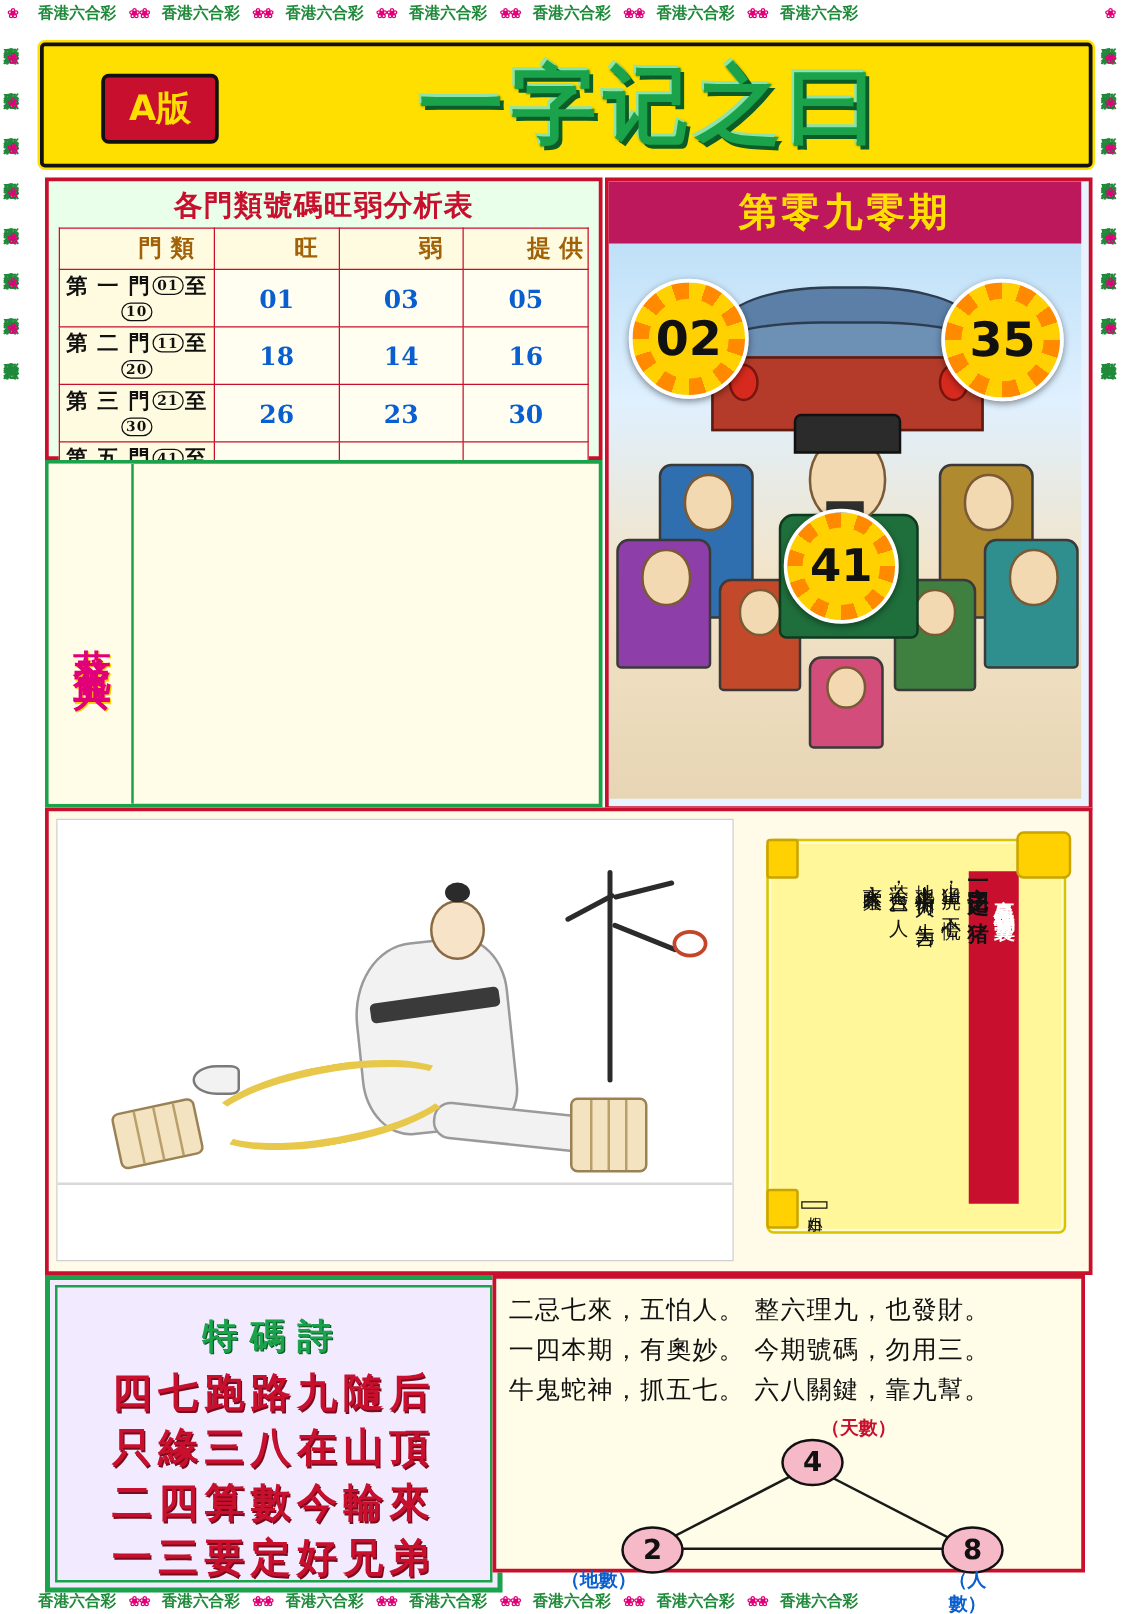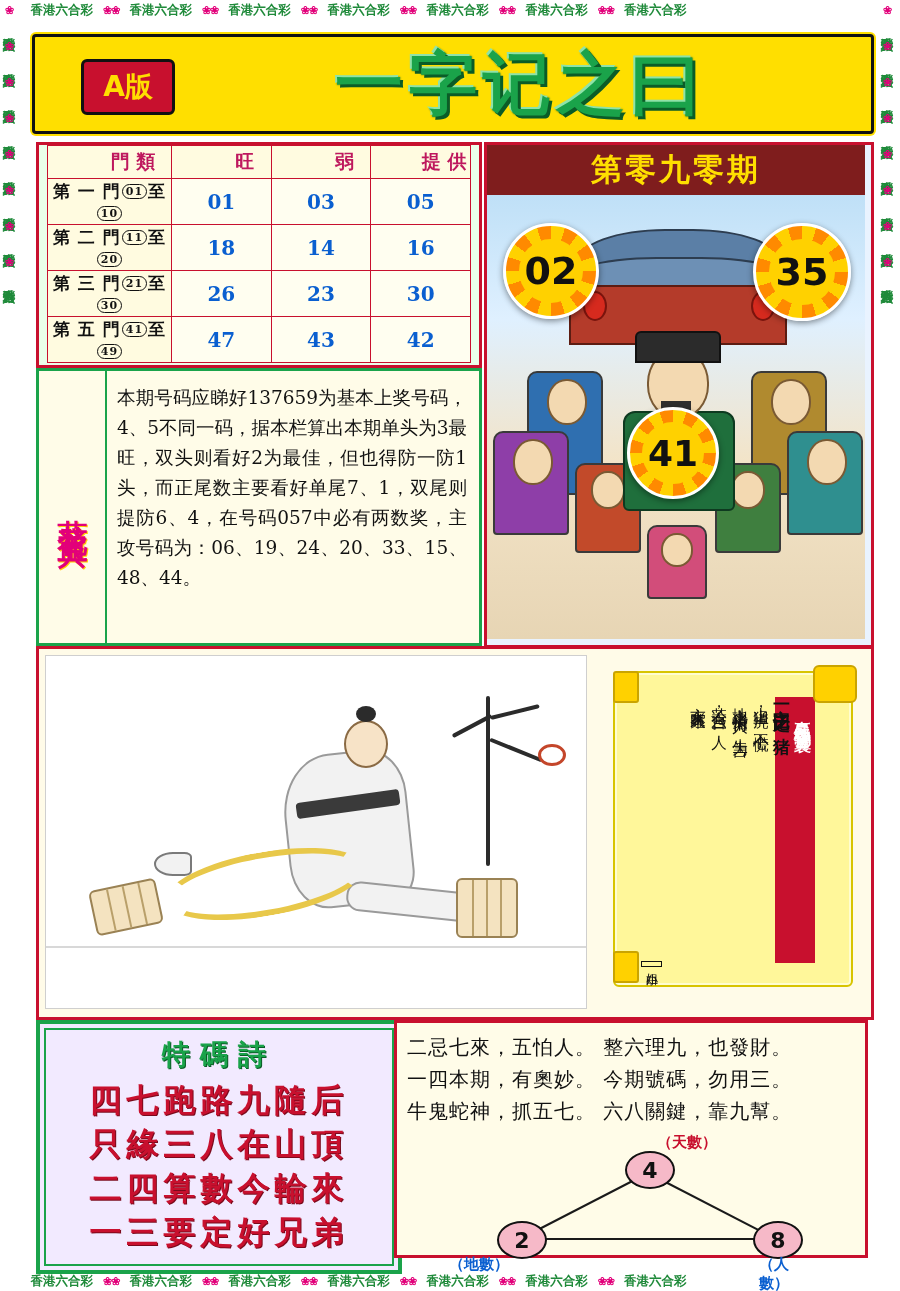--- a/index.html
+++ b/index.html
@@ -96,21 +96,21 @@
     width:424px;margin:0 auto;border-collapse:collapse;
     background:#fffef0;
   }
   table.an th,table.an td{
     border:1.5px solid #c8102e;
     text-align:center;
     font-family:"DejaVu Serif", serif;
     height:30px;
   }
   table.an th{
-    font-size:19px;color:#be185d;font-weight:bold;background:#fffbe0;padding-left:48px;
+    font-size:19px;color:#a16207;font-weight:bold;background:#fffbe0;padding-left:48px;
   }
   table.an td.lbl{
     font-size:17px;color:#111;font-weight:bold;background:#fffbe0;
     letter-spacing:1px;
   }
   table.an td.num{
     font-size:20px;color:#0a5fd0;font-weight:bold;background:#fffef0;
   }
   .rng{
     display:inline-block;
@@ -121,21 +121,21 @@
 
   
   .photo{
     position:absolute;left:462px;top:122px;width:384px;height:500px;
     border:3px solid #c8102e;
     background:#e9f3ff;
     overflow:hidden;
   }
   .issue-bar{
     position:absolute;left:0;top:0;width:378px;height:50px;
-    background:#7f1d1d;
+    background:#be185d;
     display:flex;align-items:center;justify-content:center;
     color:#ffdf00;
     font-family:"DejaVu Serif", serif;
     font-size:31px;font-weight:bold;letter-spacing:3px;
   }
   .temple{
     position:absolute;left:0;top:50px;width:378px;height:444px;
     background:
       linear-gradient(180deg,#bfe0f7 0%,#dff0ff 28%,#f3e4c8 60%,#e7d5b4 100%);
   }
@@ -332,21 +332,21 @@
   .poem{
     position:absolute;left:14px;top:1000px;width:350px;height:238px;
     border:4px solid #1aa34a;
     background:#f2eaff;
     padding:4px;
   }
   .poem-inner{
     width:100%;height:100%;
     border:2px solid #1aa34a;
     display:flex;flex-direction:column;align-items:center;justify-content:flex-start;
-    padding-top:6px;box-sizing:border-box;
+    padding-top:20px;box-sizing:border-box;
   }
   .poem-title{
     font-family:"DejaVu Serif", serif;
     font-size:28px;font-weight:bold;color:#1aa34a;letter-spacing:10px;
     text-shadow:1px 1px 0 #0b5c27;
     margin-bottom:4px;
   }
   .poem-line{
     font-family:"DejaVu Serif", serif;
     font-size:32px;font-weight:bold;color:#c8102e;
@@ -473,20 +473,21 @@
   </div>
 
   <div class="inner">
 
     <div class="banner">
       <div class="banner-badge">A版</div>
       <div class="banner-title">一字记之曰</div>
     </div>
 
     <div class="table-box">
+      <div class="table-title">各門類號碼旺弱分析表</div>
       <table class="an">
         <tbody>
             <tr>
           <th style="width:150px">門 類</th>
           <th style="width:92px">旺</th>
           <th style="width:92px">弱</th>
           <th style="width:92px">提 供</th>
         </tr>
         <tr>
           <td class="lbl"><span>第 一 門</span><span class="rng">01</span>至<span class="rng">10</span></td>
@@ -563,21 +564,20 @@
         </div>
       <div class="ball ball-41">
           <span>41</span>
         </div>
     </div>
 
     <div class="forecast">
       <div class="forecast-side">
         <div class="side-txt">葵花宝典</div>
       </div>
-      <div class="forecast-body">本期号码应睇好137659为基本上奖号码，4、5不同一码，据本栏算出本期单头为3最旺，双头则看好2为最佳，但也得防一防1头，而正尾数主要看好单尾7、1，双尾则提防6、4，在号码057中必有两数奖，主攻号码为：06、19、24、20、33、15、48、44。</div>
     </div>
 
     <div class="illus-wrap">
       <div class="pic">
         <div class="ground"></div>
         <div class="tree">
           <div class="branch" style="left:40px;top:0;width:4px;height:170px;"></div>
           <div class="branch" style="left:4px;top:28px;width:44px;height:4px;transform:rotate(-28deg);"></div>
           <div class="branch" style="left:42px;top:52px;width:56px;height:4px;transform:rotate(22deg);"></div>
           <div class="branch" style="left:44px;top:14px;width:50px;height:4px;transform:rotate(-14deg);"></div>

